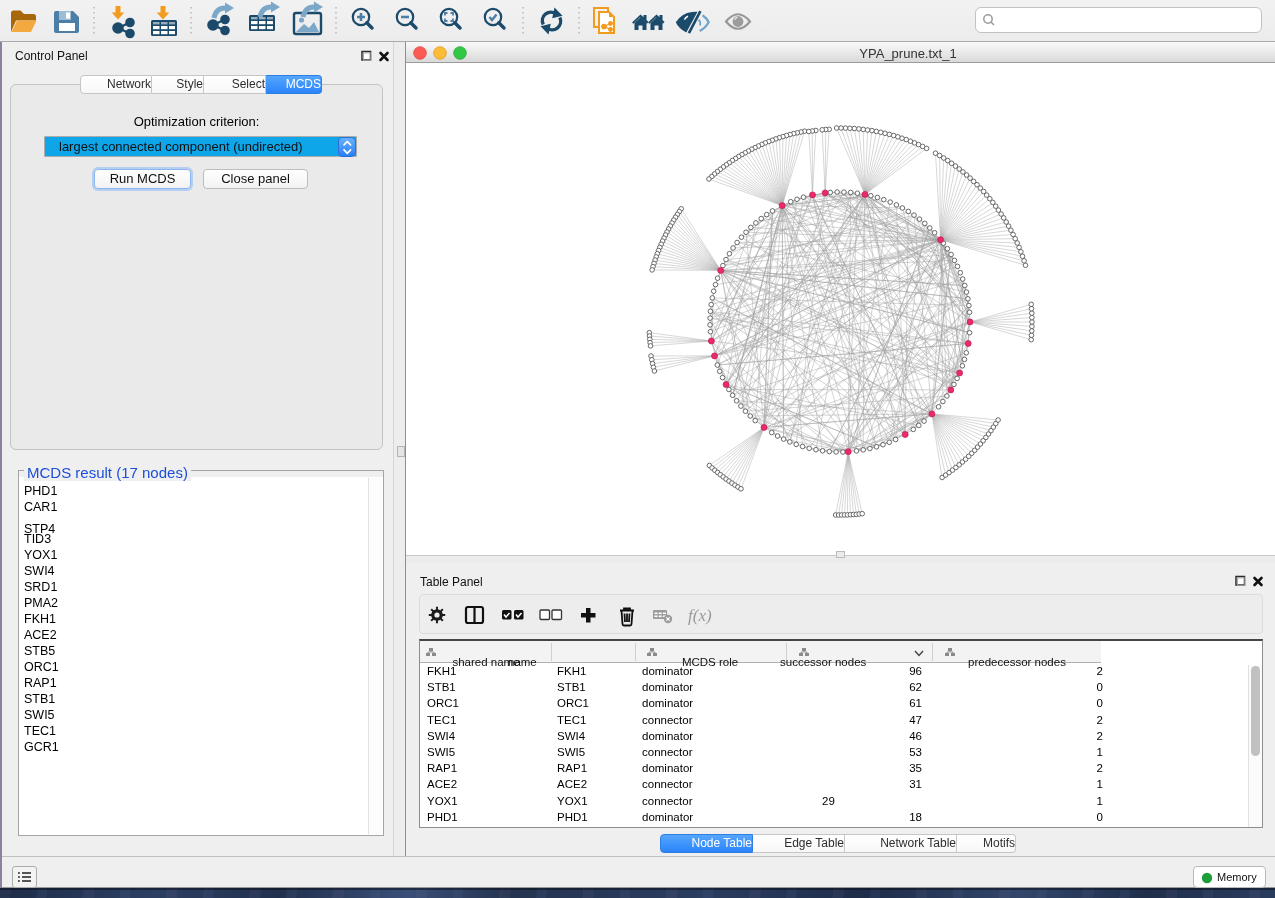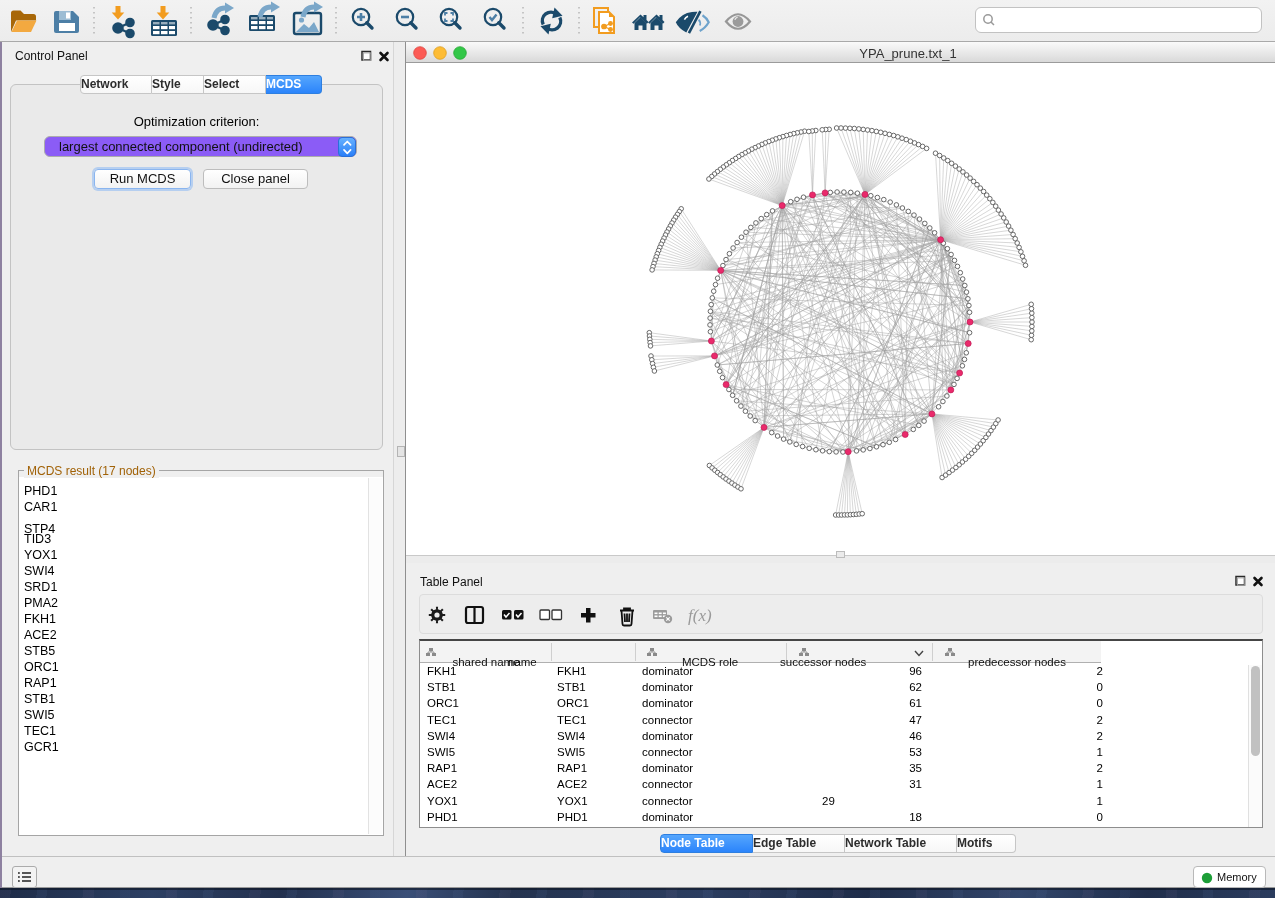--- a/index.html
+++ b/index.html
@@ -4,35 +4,35 @@
 html,body{width:1275px;height:898px;overflow:hidden}
 body{position:relative;font-family:"Liberation Sans",sans-serif;background:#ececec;color:#1a1a1a}
 .abs{position:absolute}
 
 #toolbar{left:0;top:0;width:1275px;height:42px;background:linear-gradient(#f2f2f2,#ececec);border-bottom:1px solid #a9a9a9}
 #search{left:975px;top:7px;width:287px;height:26px;background:#fff;border:1px solid #c2c2c2;border-radius:6px}
 
 #cpanel{left:0;top:42px;width:393px;height:814px;background:#efefef}
 #cp-title{left:15px;top:49px;font-size:12px;color:#111}
 .tabs{height:19px;display:flex}
-.tab{border:1px solid #c6c6c6;border-left:none;background:linear-gradient(#ffffff,#f7f7f7);font-size:12px;font-weight:bold;color:#2d2d2d;text-align:left;line-height:17px}
+.tab{border:1px solid #c6c6c6;border-left:none;background:linear-gradient(#ffffff,#f7f7f7);font-size:12px;font-weight:normal;color:#2d2d2d;text-align:right;line-height:17px}
 .tab.first{border-left:1px solid #c6c6c6;border-radius:4px 0 0 4px}
 .tab.last{border-radius:0 4px 4px 0}
 .tab.sel{background:linear-gradient(#55a6fd,#2b84fb);color:#fff;border-color:#2e7fe0}
 #cp-tabs{left:80px;top:75px;width:242px}
 #cp-box{left:10px;top:84px;width:373px;height:366px;border:1px solid #c3c3c3;border-radius:6px;background:#eaeaea}
 #opt-label{left:10px;top:114px;width:373px;text-align:center;font-size:13px;color:#000}
-#dd{left:44px;top:136px;width:313px;height:21px;background:#8b5cf6;border:1px solid #acacac;border-radius:6px}
+#dd{left:44px;top:136px;width:313px;height:21px;background:#0ea5e9;border:1px solid #acacac;border-radius:1px}
 #dd-text{left:14px;top:2px;font-size:13px;color:#111}
 #dd-btn{right:0px;top:0px;width:18px;height:20px;border-radius:4px 5px 5px 4px;background:linear-gradient(#66b1ff,#2a7ff8);border:1px solid #2a70d8}
 .btn{height:20px;background:linear-gradient(#ffffff,#f2f2f2);border:1px solid #bdbdbd;border-radius:4px;font-size:13px;color:#111;text-align:center;line-height:18px}
 #btn-run{left:94px;top:169px;width:97px;border-color:#8ab5ef;box-shadow:0 0 0 2px rgba(130,180,246,.5)}
 #btn-close{left:203px;top:169px;width:105px}
 #fieldset{left:18px;top:470px;width:366px;height:366px;border:1px solid #a5a5a5}
-#legend{left:24px;top:464px;background:#efefef;padding:0 3px;font-size:12px;color:#a16207}
+#legend{left:24px;top:464px;background:#efefef;padding:0 3px;font-size:15px;color:#1d4ed8}
 #listbox{left:19px;top:477px;width:364px;height:358px;background:#fff}
 #listbox .it{position:absolute;left:5px;font-size:12.5px;color:#000}
 #scrolltrack{right:1px;top:1px;width:14px;height:356px;background:#fcfcfc;border-left:1px solid #e2e2e2}
 
 #vdiv{left:393px;top:42px;width:13px;height:814px;background:#ededed;border-right:1px solid #8f8f8f;border-left:1px solid #d6d6d6}
 #vdiv-h{left:397px;top:446px;width:8px;height:11px;background:#e4e4e4;border:1px solid #b4b4b4}
 
 #netbar{left:406px;top:42px;width:869px;height:21px;background:linear-gradient(#fafafa,#d9d9d9);border-bottom:1px solid #9b9b9b}
 #net-title{left:406px;top:46px;width:1004px;text-align:center;font-size:13px;color:#333}
 #netcanvas{left:406px;top:63px;width:869px;height:492px;background:#fff}

